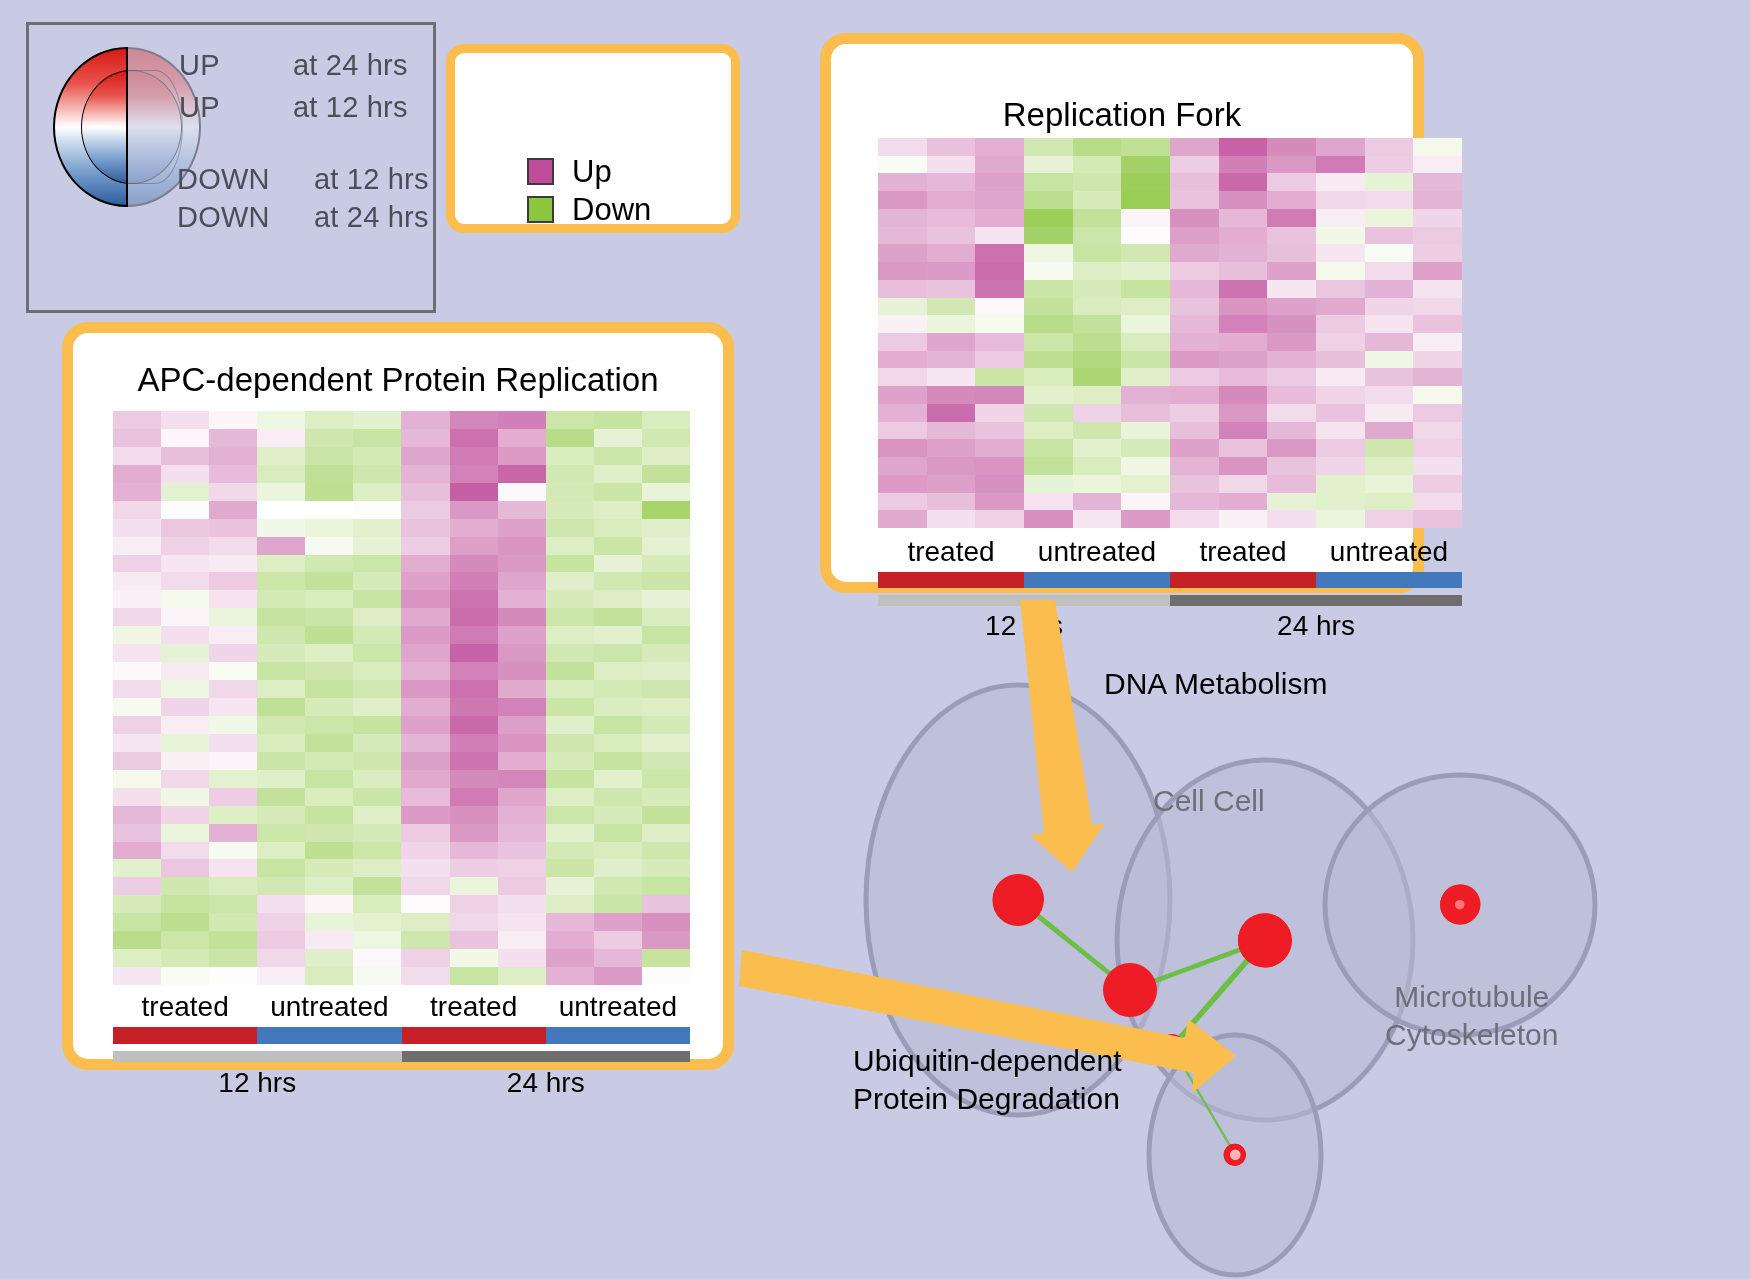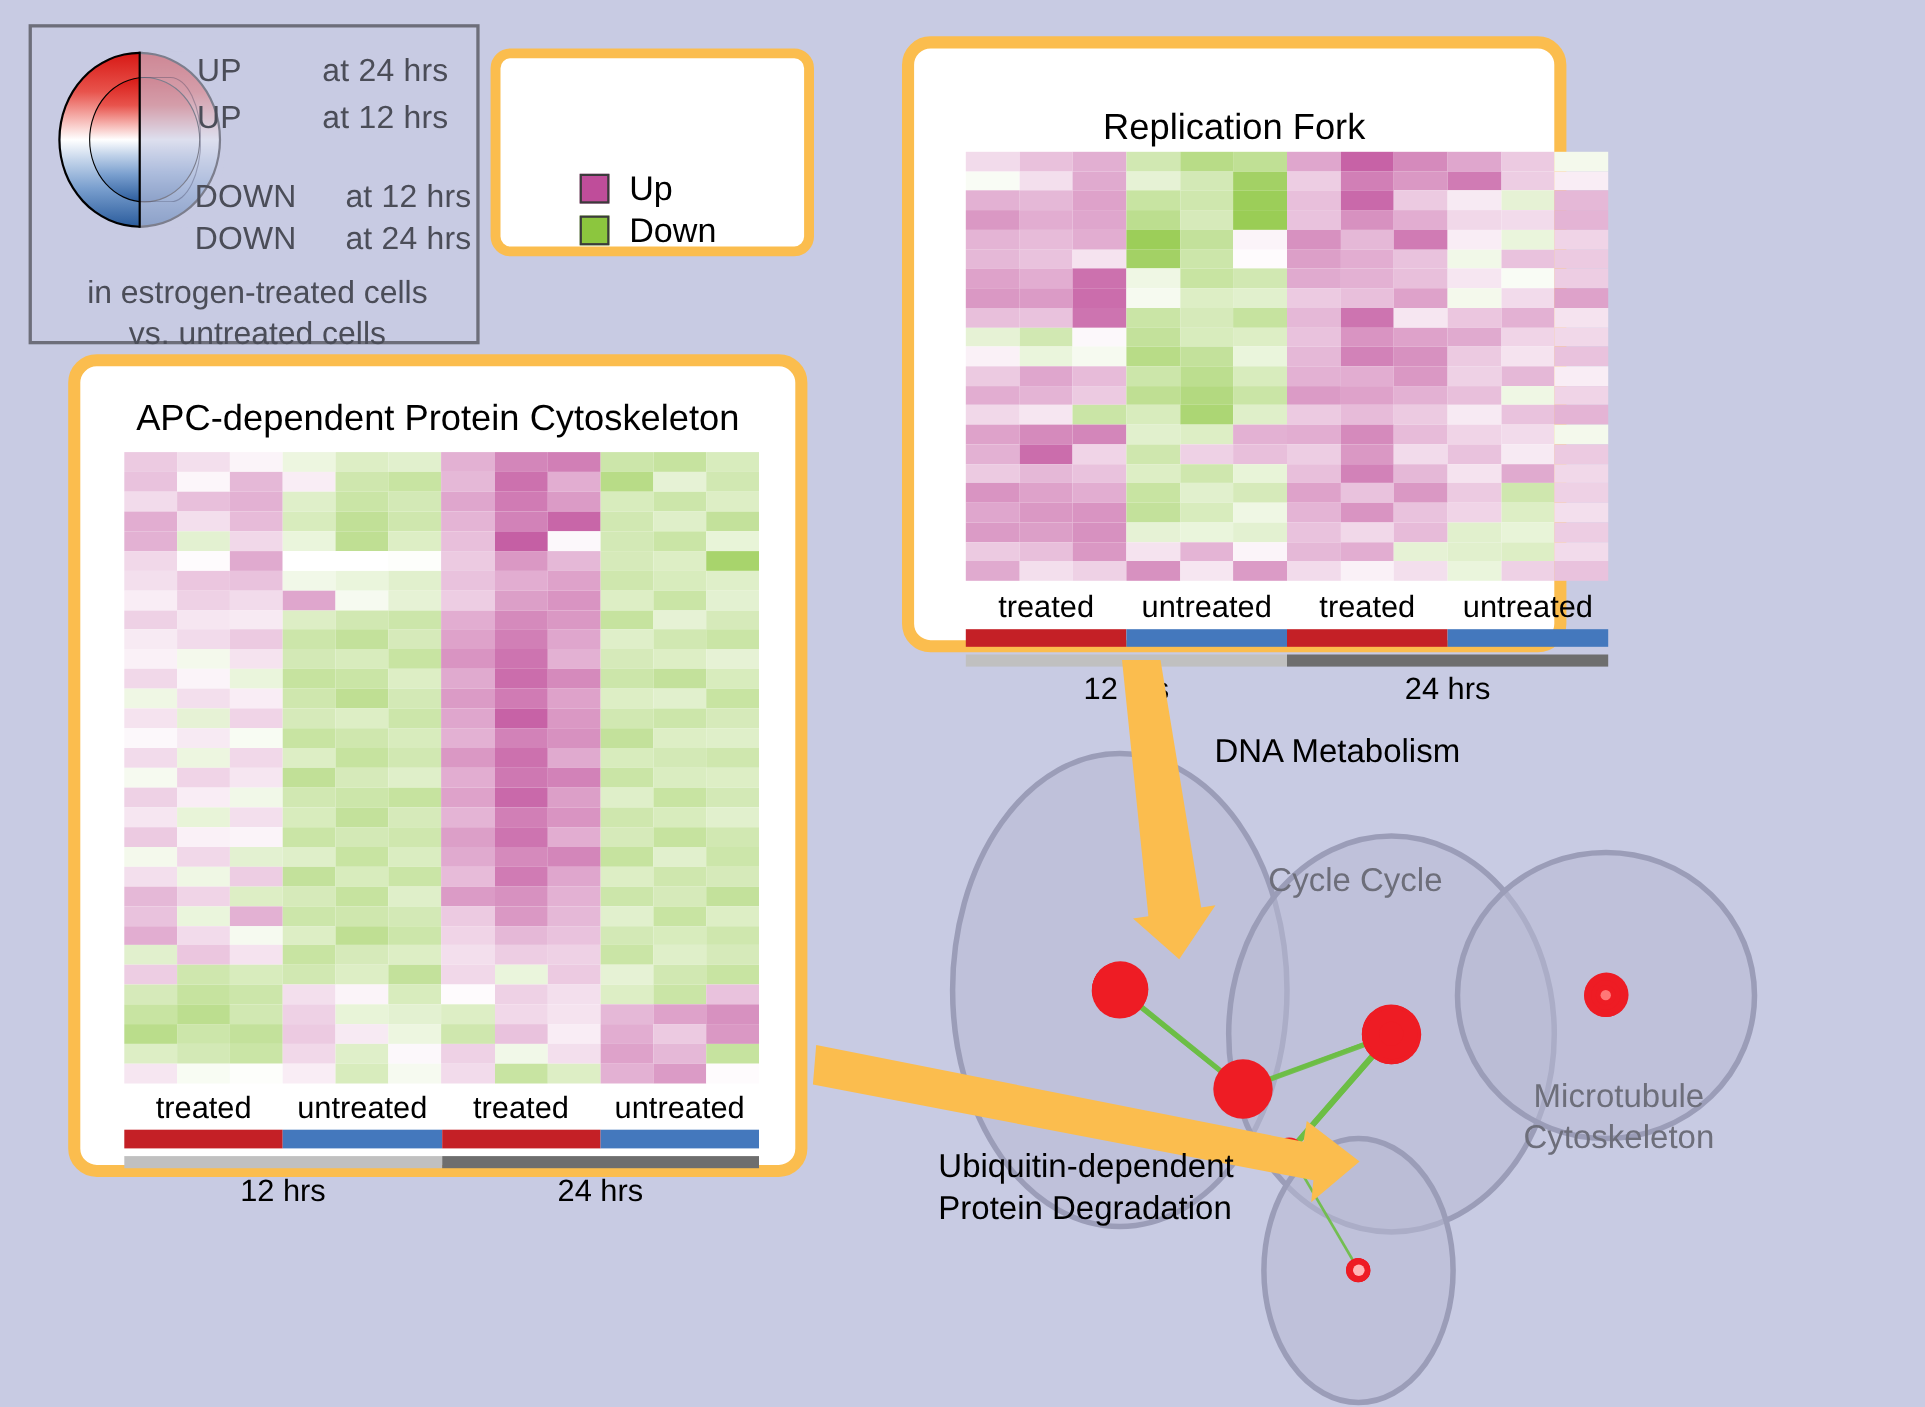--- a/index.html
+++ b/index.html
@@ -116,21 +116,20 @@
       <div class="wheel-axis"></div>
     </div>
     <div class="lg-row" id="lg-up24-l">UP</div>
     <div class="lg-row" id="lg-up24-r">at 24 hrs</div>
     <div class="lg-row" id="lg-up12-l">UP</div>
     <div class="lg-row" id="lg-up12-r">at 12 hrs</div>
     <div class="lg-row" id="lg-dn12-l">DOWN</div>
     <div class="lg-row" id="lg-dn12-r">at 12 hrs</div>
     <div class="lg-row" id="lg-dn24-l">DOWN</div>
     <div class="lg-row" id="lg-dn24-r">at 24 hrs</div>
-    <div id="lg-foot">in estrogen-treated cells<br>vs. untreated cells</div>
   </div>
 
   <div id="legend-updown-box">
     <div class="ud-item" id="ud-up">
       <span class="sw" id="sw-up" style="background: rgb(191, 77, 154);"></span>
       <span class="ud-lbl">Up</span>
     </div>
     <div class="ud-item" id="ud-down">
       <span class="sw" id="sw-down" style="background: rgb(140, 198, 62);"></span>
       <span class="ud-lbl">Down</span>
@@ -421,21 +420,21 @@
         <div style="background: rgb(192, 192, 192); flex: 1 1 0%;"></div>
         <div style="background: rgb(110, 110, 110); flex: 1 1 0%;"></div>
       </div>
     <div class="time-labels" id="rf-timelabels">
         <span style="flex: 1 1 0%;">12 hrs</span>
         <span style="flex: 1 1 0%;">24 hrs</span>
       </div>
   </div>
 
   <div class="panel" id="panel-apc">
-    <div class="panel-title" id="apc-title">APC-dependent Protein Cytoskeleton</div>
+    <div class="panel-title" id="apc-title">APC-dependent Protein Replication</div>
     <div class="hm" id="apc-hm" style="grid-template-columns: repeat(12, 1fr); grid-template-rows: repeat(32, 1fr);">
         <div style="background: rgb(236, 202, 225);"></div>
         <div style="background: rgb(243, 223, 237);"></div>
         <div style="background: rgb(251, 244, 249);"></div>
         <div style="background: rgb(237, 246, 224);"></div>
         <div style="background: rgb(221, 238, 197);"></div>
         <div style="background: rgb(225, 240, 205);"></div>
         <div style="background: rgb(227, 177, 211);"></div>
         <div style="background: rgb(211, 134, 186);"></div>
         <div style="background: rgb(209, 127, 182);"></div>
@@ -1819,17 +1818,17 @@
   <svg class="stage" style="pointer-events:none" width="1750" height="1279">
     <g>
       <path d="M1020,600 L1055,600 L1092,825 L1105,823 L1072,872 L1030,835 L1044,833 Z" fill="#fbbd4e"></path>
     </g>
     <g>
       <path d="M742,950 L1185,1038 L1188,1019 L1236,1056 L1192,1093 L1194,1073 L739,986 Z" fill="#fbbd4e"></path>
     </g>
   </svg>
 
   <div class="cluster-label" id="lbl-dna">DNA Metabolism</div>
-  <div class="cluster-label" id="lbl-cc">Cycle Cycle</div>
+  <div class="cluster-label" id="lbl-cc">Cell Cell</div>
   <div class="cluster-label" id="lbl-ub">Ubiquitin-dependent<br>Protein Degradation</div>
   <div class="cluster-label" id="lbl-mt">Microtubule<br>Cytoskeleton</div>
 
 </div>
 
 </body></html>

